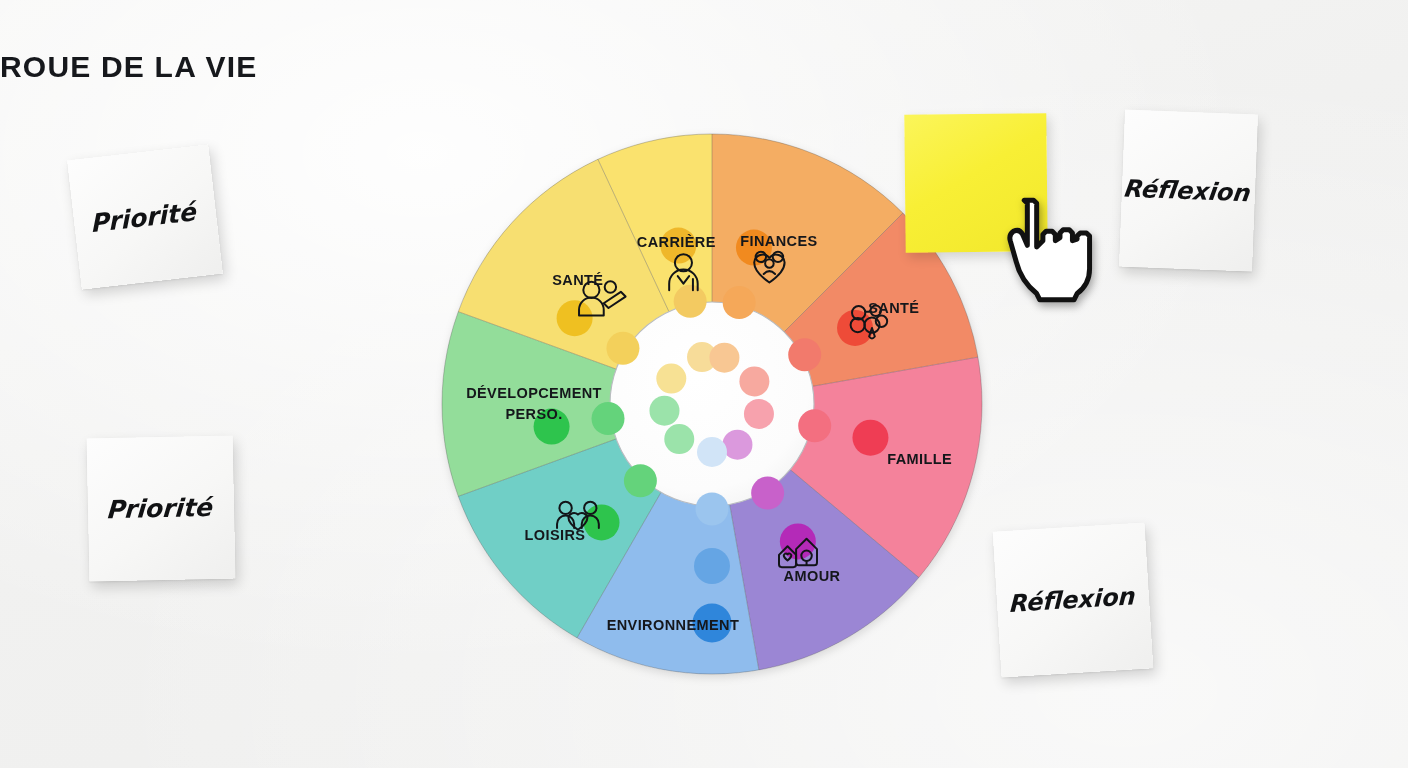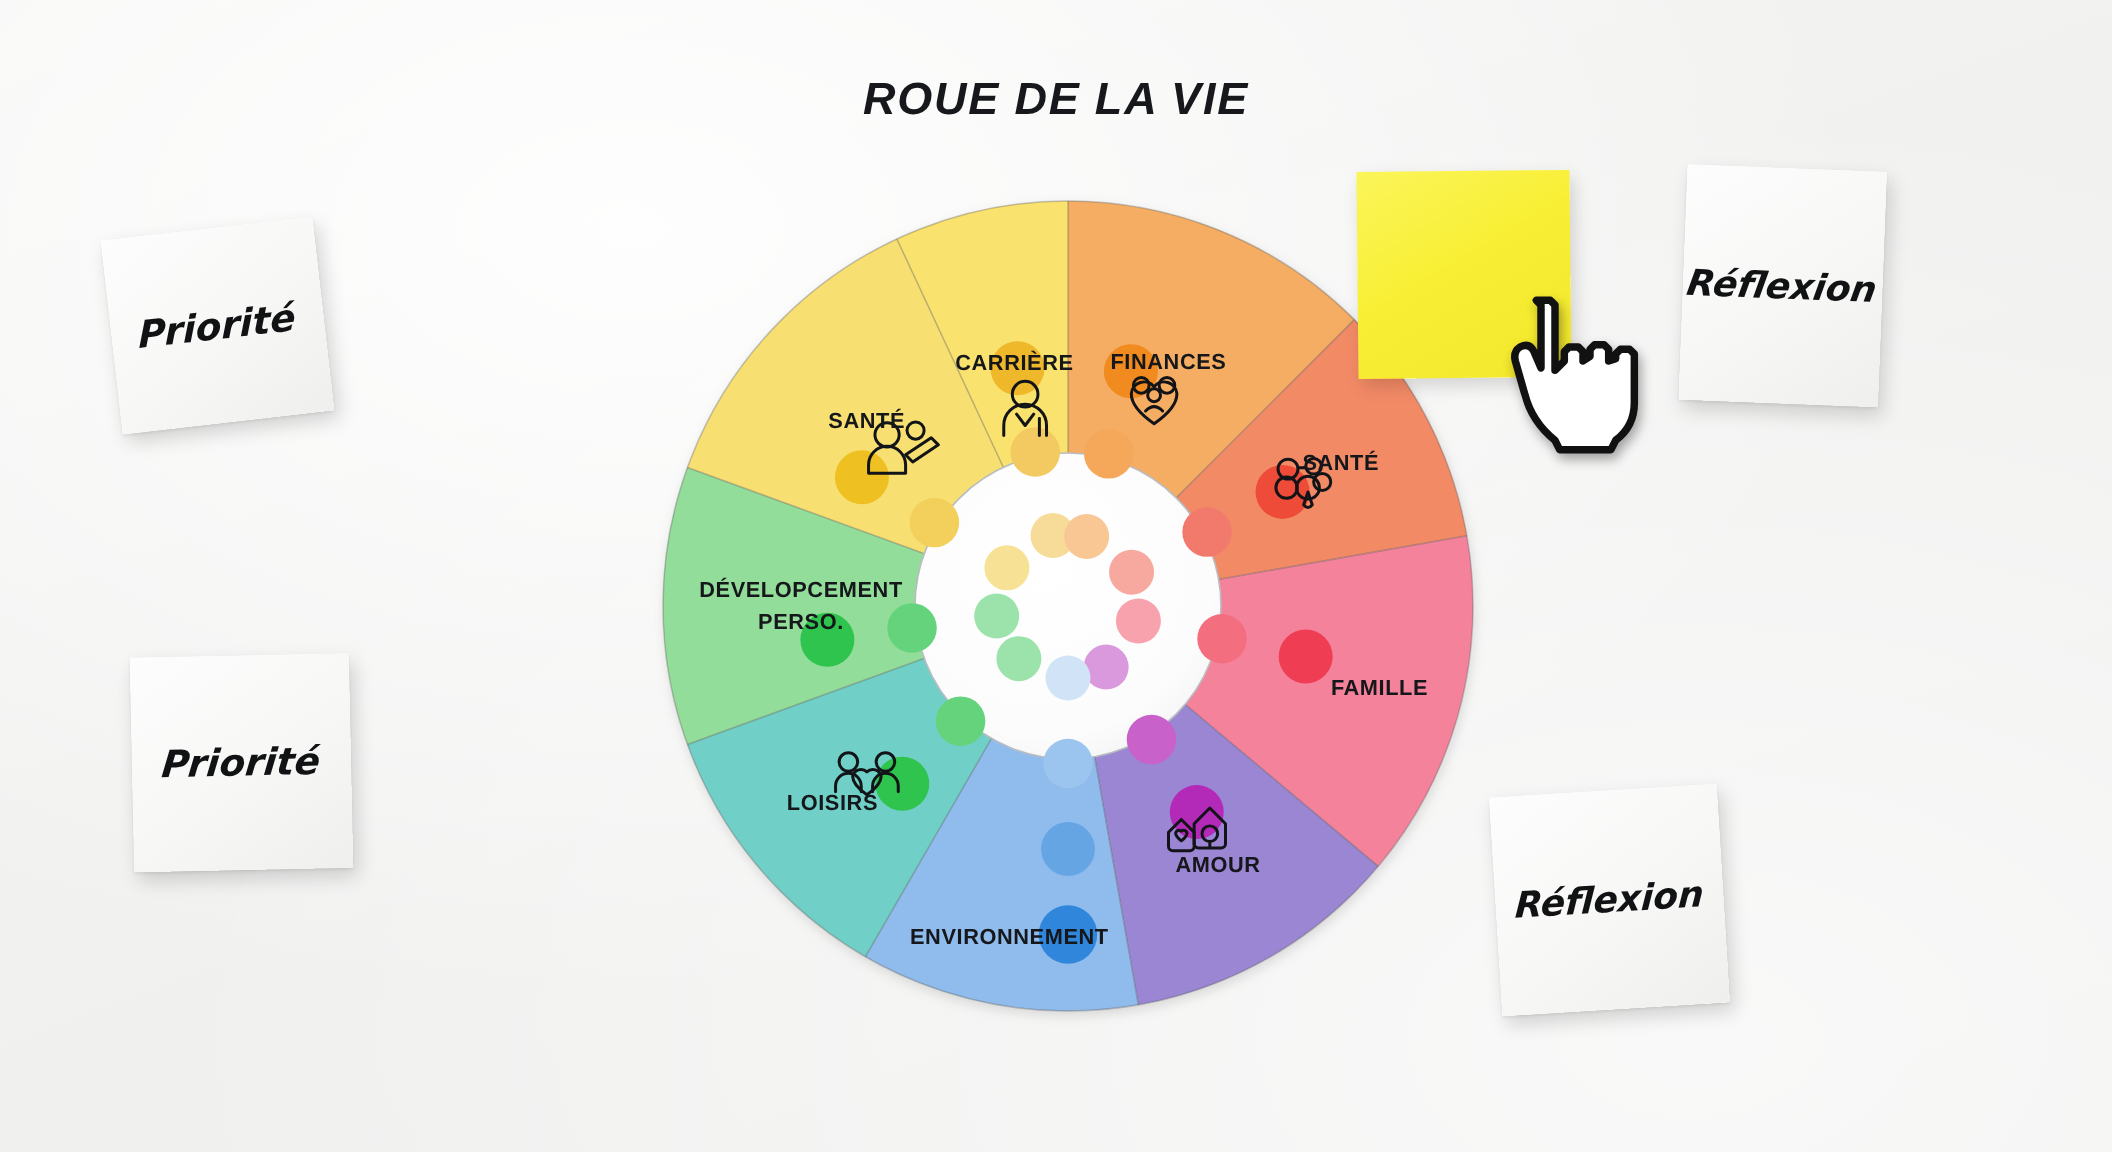--- a/index.html
+++ b/index.html
@@ -13,22 +13,22 @@
     position:absolute;inset:0;
     background:
       radial-gradient(ellipse at 30% 20%, rgba(255,255,255,.9) 0%, rgba(244,244,243,0) 60%),
       radial-gradient(ellipse at 80% 90%, rgba(255,255,255,.65) 0%, rgba(240,240,239,0) 65%),
       linear-gradient(160deg,#f6f6f5 0%,#f1f1f0 45%,#eeeeed 100%);
     pointer-events:none;
   }
 
   
   .title{
-    position:absolute;left:0;right:0;top:50px;text-align:center;
-    font-size:30px;font-weight:bold;letter-spacing:1.2px;color:#16181c;font-style:italic;
+    position:absolute;left:0;right:0;top:50px;text-align:left;
+    font-size:30px;font-weight:bold;letter-spacing:1.2px;color:#16181c;
   }
 
   
   .wheel-wrap{
     position:absolute;left:442px;top:134px;width:540px;height:540px;
   }
   .wheel-wrap svg{display:block;width:540px;height:540px;overflow:visible;}
 
   .seg-label{
     font-family:"Liberation Sans",sans-serif;

